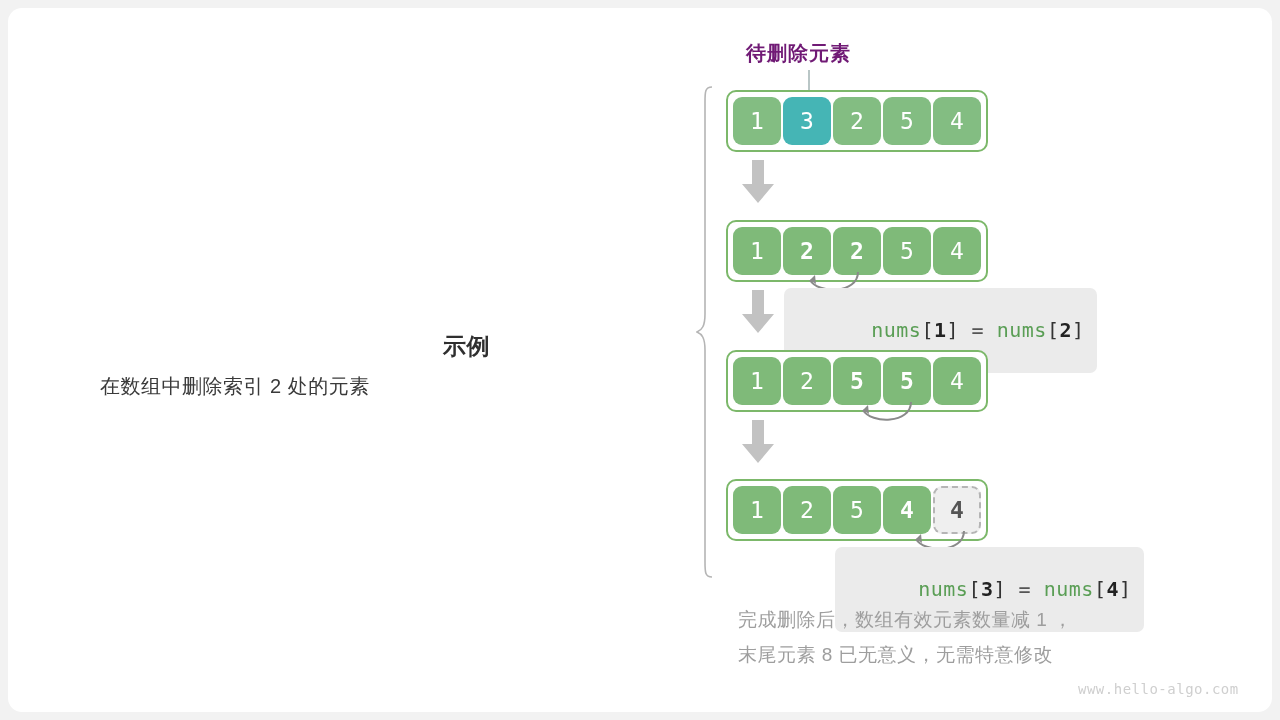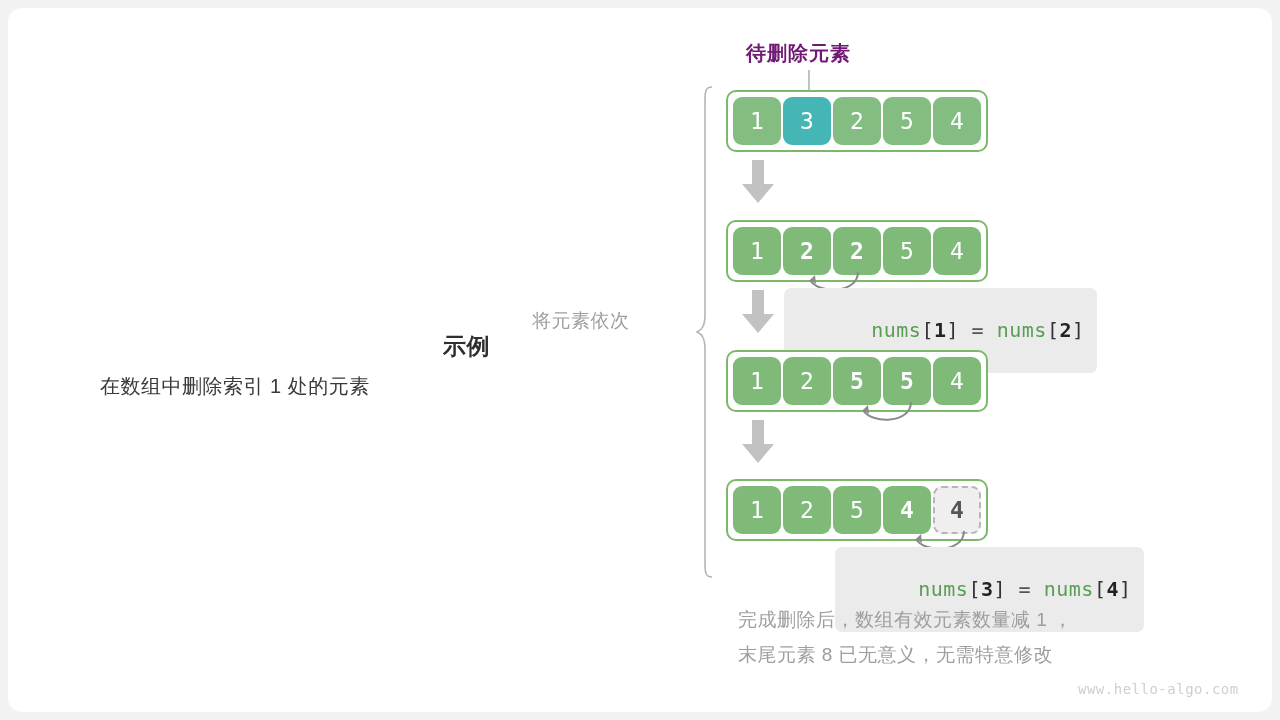--- a/index.html
+++ b/index.html
@@ -183,25 +183,24 @@
   }
 </style>
 </head>
 <body>
 
 <div class="page">
   <div class="card">
 
     <div class="example-block">
       <div class="example-title">示例</div>
-      <div class="example-sub">在数组中删除索引 1 处的元素</div>
+      <div class="example-sub">在数组中删除索引 2 处的元素</div>
     </div>
 
     <div class="move-note">
-      <div>将元素依次</div>
     </div>
 
     <svg class="brace" viewBox="0 0 18 492">
       <path d="M16 1 C 9 1, 9 6, 9 16 L 9 228 C 9 240, 6 244, 1 246 C 6 248, 9 252, 9 264 L 9 476 C 9 486, 9 491, 16 491" fill="none" stroke="#b5b5b5" stroke-width="1.6"></path>
     </svg>
 
     <div class="del-label">待删除元素</div>
     <div class="del-connector"></div>
 
     <div class="arr green-outline" style="left:718px; top:82px;">

